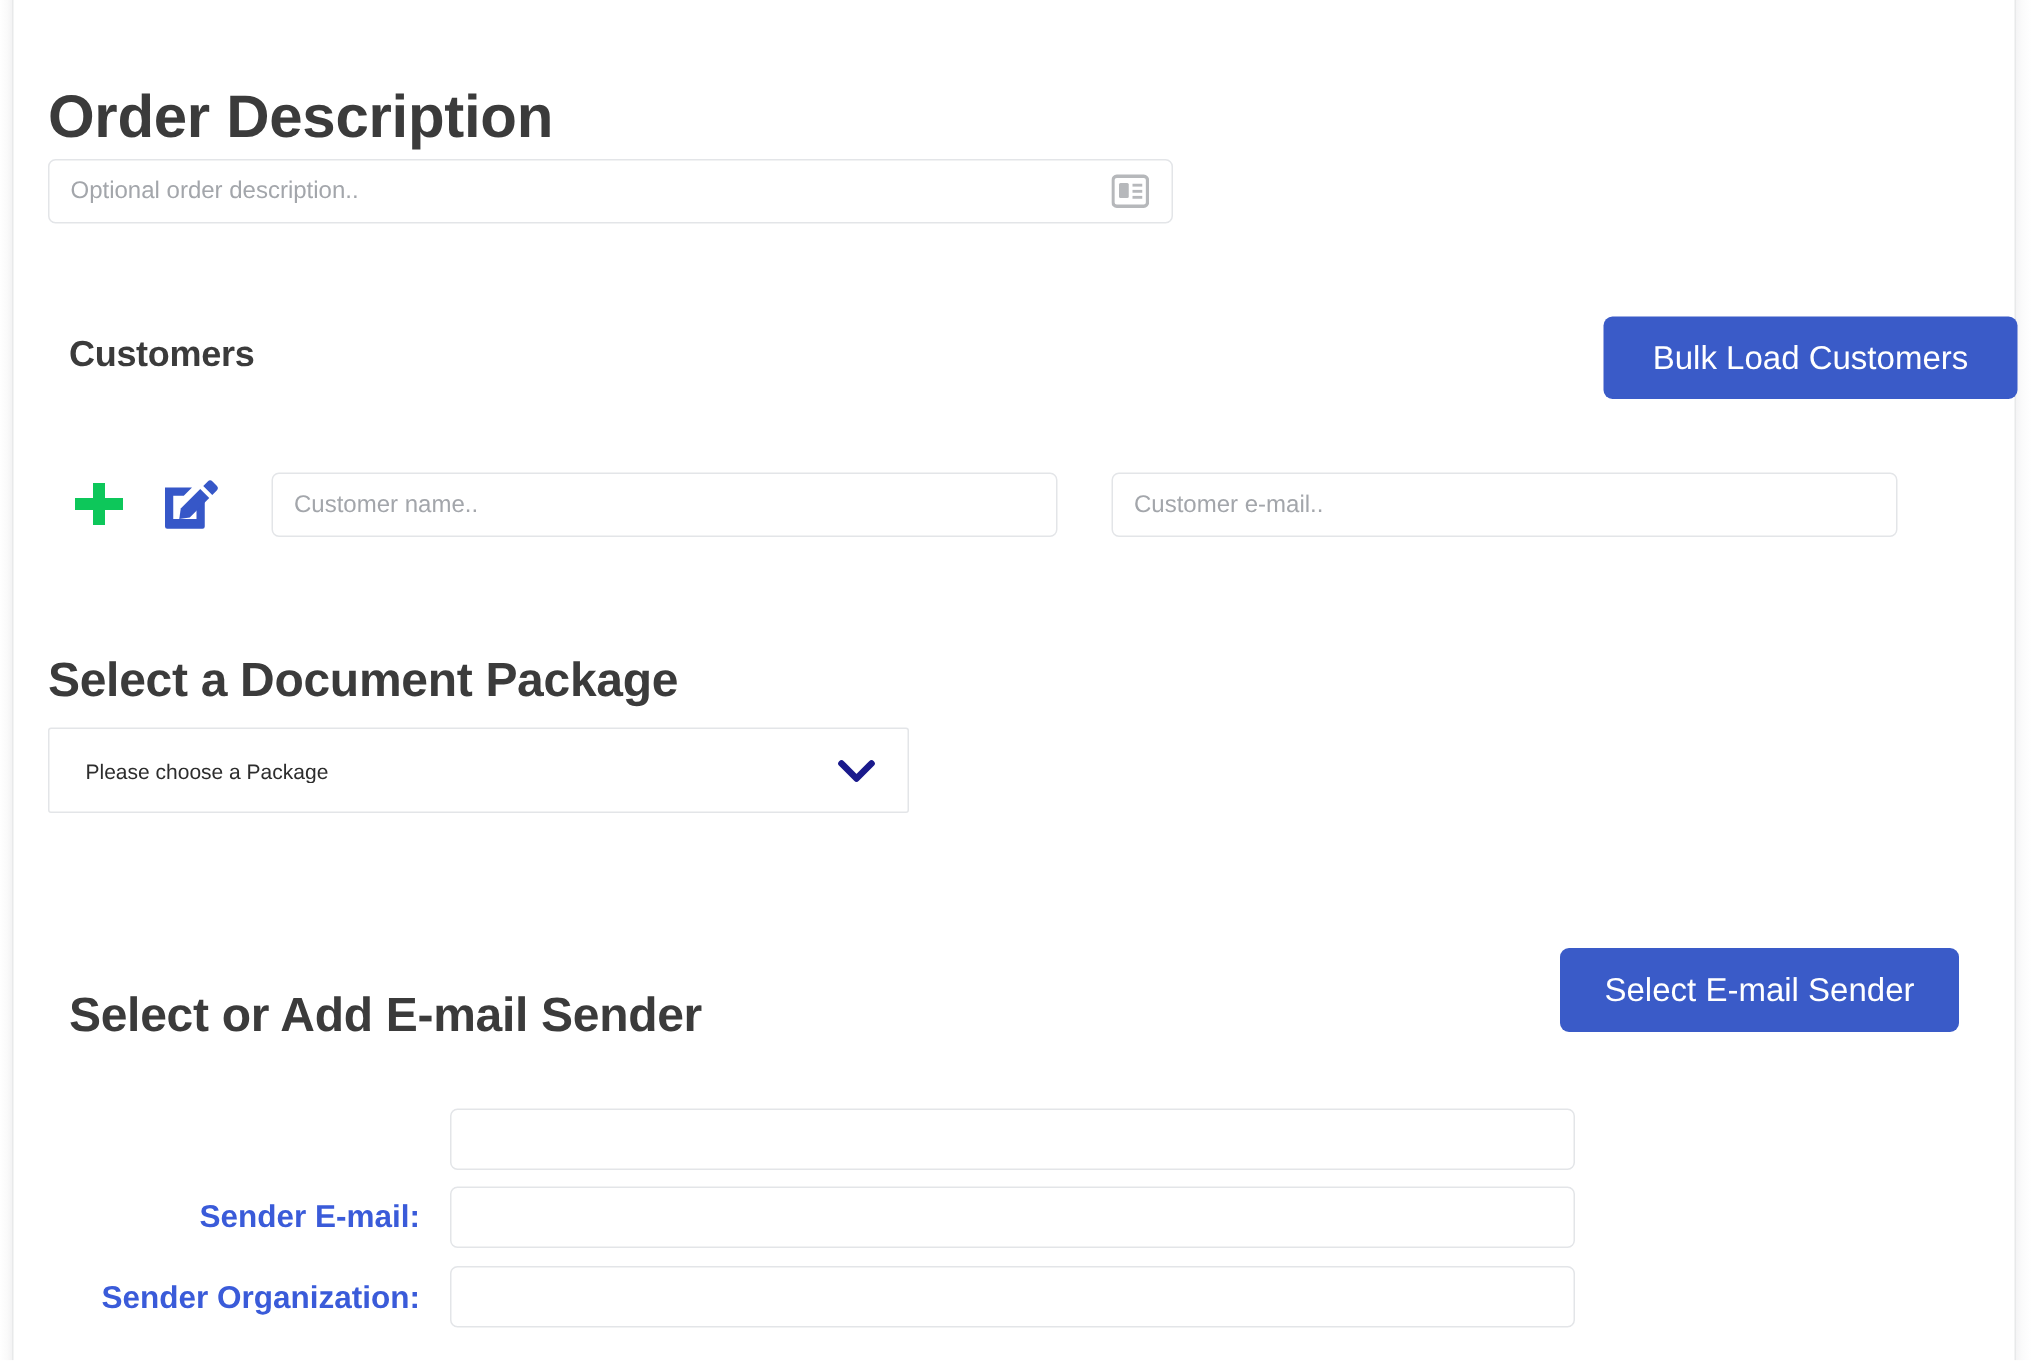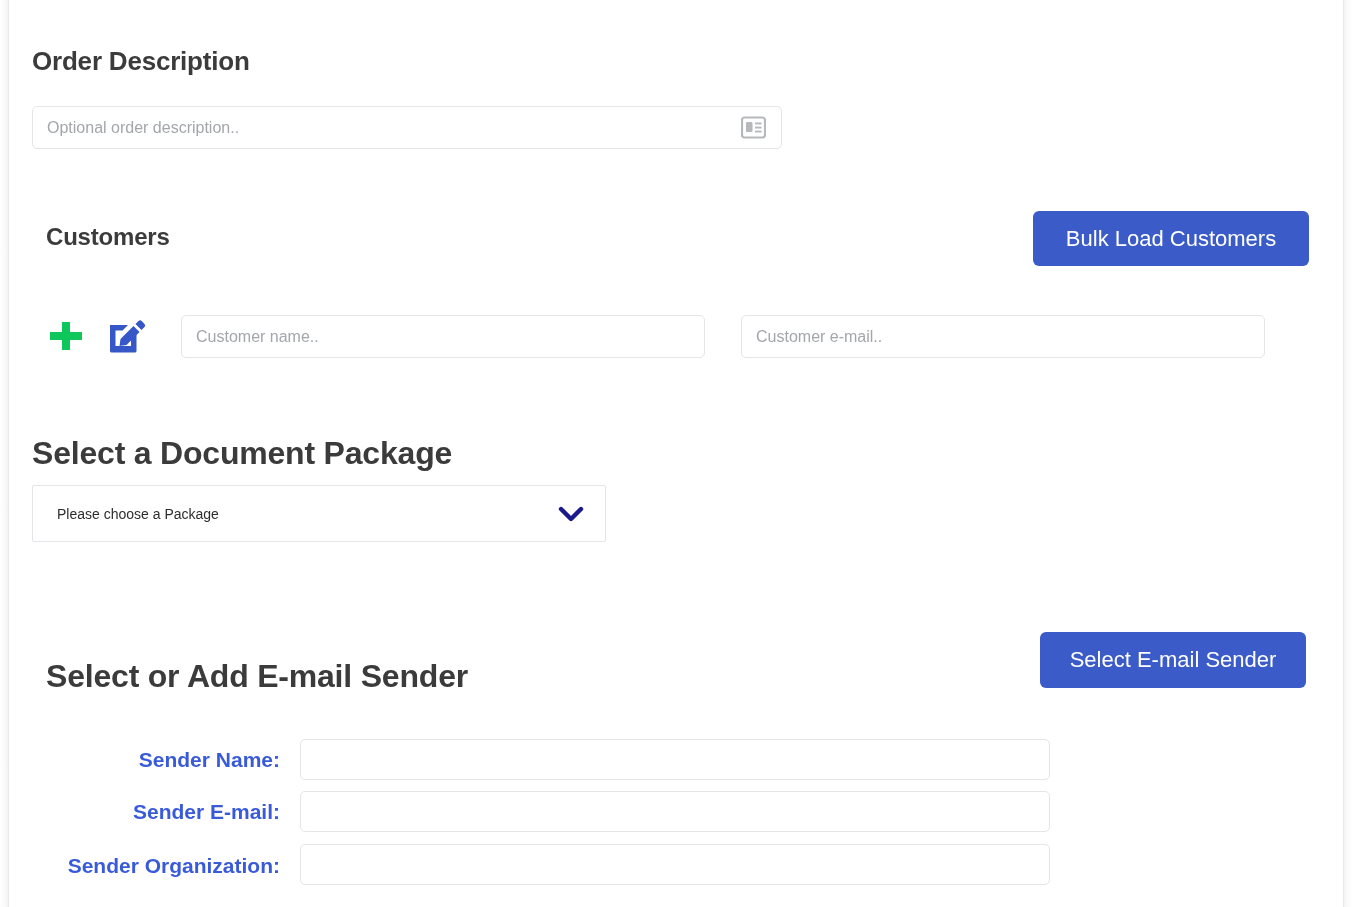--- a/index.html
+++ b/index.html
@@ -39,21 +39,21 @@
   }
 
   
   .h-section {
     position: absolute;
     color: #3b3b3b;
     font-weight: bold;
     letter-spacing: -0.2px;
     white-space: nowrap;
   }
-  #h-order-description { left: 32px;  top: 29px;  font-size: 26px; }
+  #h-order-description { left: 32px;  top: 29px;  font-size: 40px; }
   #h-customers         { left: 46px;  top: 203px; font-size: 24px; }
   #h-package           { left: 32px;  top: 408px; font-size: 32px; }
   #h-sender            { left: 46px;  top: 631px; font-size: 32px; }
 
   
   .txt-input {
     position: absolute;
     background: #ffffff;
     border: 1px solid #e3e5e8;
     border-radius: 5px;
@@ -88,21 +88,21 @@
     border-radius: 6px;
     font-family: "Liberation Sans", sans-serif;
     font-size: 22px;
     cursor: pointer;
     white-space: nowrap;
     display: flex;
     align-items: center;
     justify-content: center;
     padding: 0 22px;
   }
-  #bulk-load-customers-button { left: 1033px; top: 211px; width: 276px; height: 55px; }
+  #bulk-load-customers-button { left: 1069px; top: 211px; width: 276px; height: 55px; }
   #select-email-sender-button { left: 1040px; top: 632px; width: 266px; height: 56px; }
 
   
   .icon-btn {
     position: absolute;
     background: transparent;
     border: none;
     padding: 0;
     cursor: pointer;
     line-height: 0;
@@ -231,21 +231,20 @@
       <svg width="26" height="20" viewBox="0 0 26 20" xmlns="http://www.w3.org/2000/svg">
         <path d="M3 5 L13 15 L23 5" fill="none" stroke="#1a1a8c" stroke-width="4.4" stroke-linecap="round" stroke-linejoin="round"></path>
       </svg>
     </span>
   </div>
 
   <h2 class="h-section" id="h-sender">Select or Add E-mail Sender</h2>
 
   <button class="btn-primary" id="select-email-sender-button">Select E-mail Sender</button>
 
-  <label class="sender-label" id="label-sender-name">Sender Name:</label>
   <input class="sender-input" id="input-sender-name" type="text" placeholder="" style="">
 
   <label class="sender-label" id="label-sender-email">Sender E-mail:</label>
   <input class="sender-input" id="input-sender-email" type="text" placeholder="" style="">
 
   <label class="sender-label" id="label-sender-organization">Sender Organization:</label>
   <input class="sender-input" id="input-sender-organization" type="text" placeholder="" style="">
 
 </div>
 

